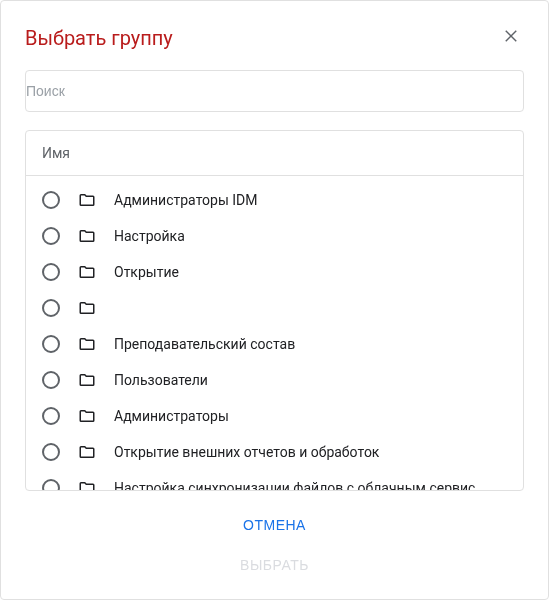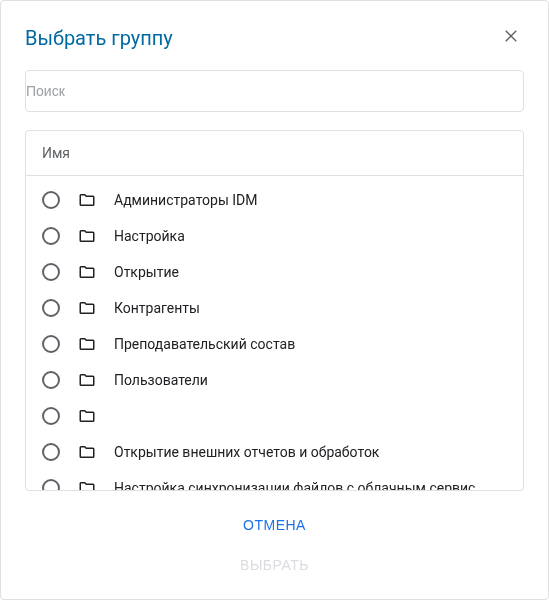--- a/index.html
+++ b/index.html
@@ -26,21 +26,21 @@
     }
     .dialog-header {
       display: flex;
       justify-content: space-between;
       align-items: center;
       padding: 22px 24px 18px 24px;
     }
     .dialog-title {
       font-size: 20px;
       font-weight: 400;
-      color: #0369a1;
+      color: #b91c1c;
       text-align: center;
     }
     .close-btn {
       background: none;
       border: none;
       cursor: pointer;
       padding: 4px;
       color: #5f6368;
       display: flex;
       align-items: center;
@@ -214,21 +214,20 @@
           </span>
           <span class="item-label">Открытие</span>
         </div>
         <div class="list-item">
           <span class="radio"></span>
           <span class="folder-icon">
             <svg viewBox="0 0 24 24" fill="none" stroke="#202124" stroke-width="2">
               <path d="M3 6a1 1 0 0 1 1-1h5l2 2h9a1 1 0 0 1 1 1v10a1 1 0 0 1-1 1H4a1 1 0 0 1-1-1V6z"></path>
             </svg>
           </span>
-          <span class="item-label">Контрагенты</span>
         </div>
         <div class="list-item">
           <span class="radio"></span>
           <span class="folder-icon">
             <svg viewBox="0 0 24 24" fill="none" stroke="#202124" stroke-width="2">
               <path d="M3 6a1 1 0 0 1 1-1h5l2 2h9a1 1 0 0 1 1 1v10a1 1 0 0 1-1 1H4a1 1 0 0 1-1-1V6z"></path>
             </svg>
           </span>
           <span class="item-label">Преподавательский состав</span>
         </div>
@@ -241,20 +240,21 @@
           </span>
           <span class="item-label">Пользователи</span>
         </div>
         <div class="list-item">
           <span class="radio"></span>
           <span class="folder-icon">
             <svg viewBox="0 0 24 24" fill="none" stroke="#202124" stroke-width="2">
               <path d="M3 6a1 1 0 0 1 1-1h5l2 2h9a1 1 0 0 1 1 1v10a1 1 0 0 1-1 1H4a1 1 0 0 1-1-1V6z"></path>
             </svg>
           </span>
+          <span class="item-label">Администраторы</span>
         </div>
         <div class="list-item">
           <span class="radio"></span>
           <span class="folder-icon">
             <svg viewBox="0 0 24 24" fill="none" stroke="#202124" stroke-width="2">
               <path d="M3 6a1 1 0 0 1 1-1h5l2 2h9a1 1 0 0 1 1 1v10a1 1 0 0 1-1 1H4a1 1 0 0 1-1-1V6z"></path>
             </svg>
           </span>
           <span class="item-label">Открытие внешних отчетов и обработок</span>
         </div>

